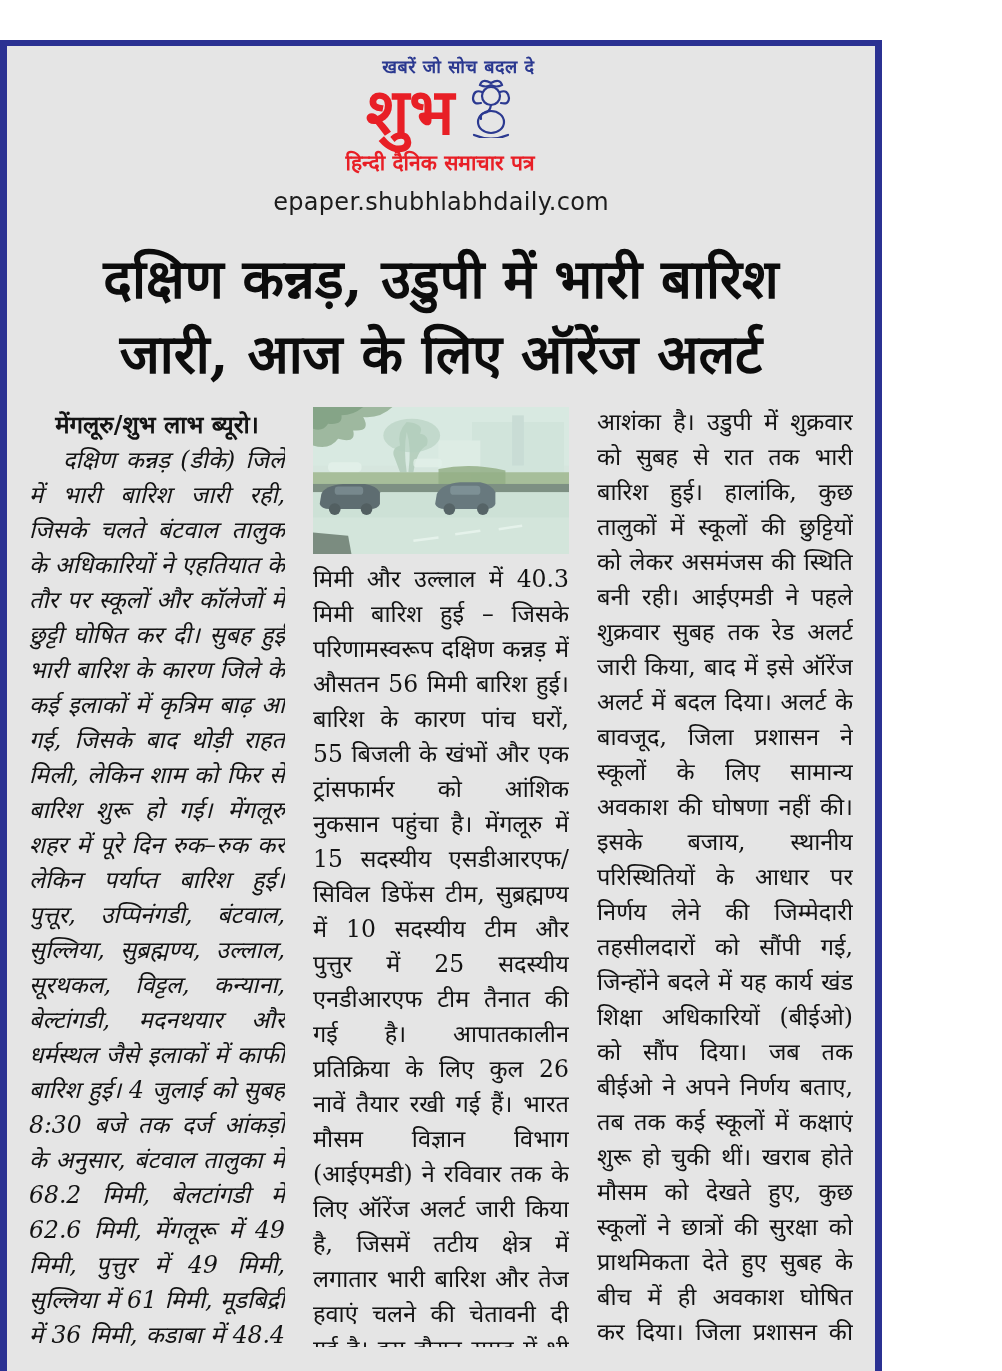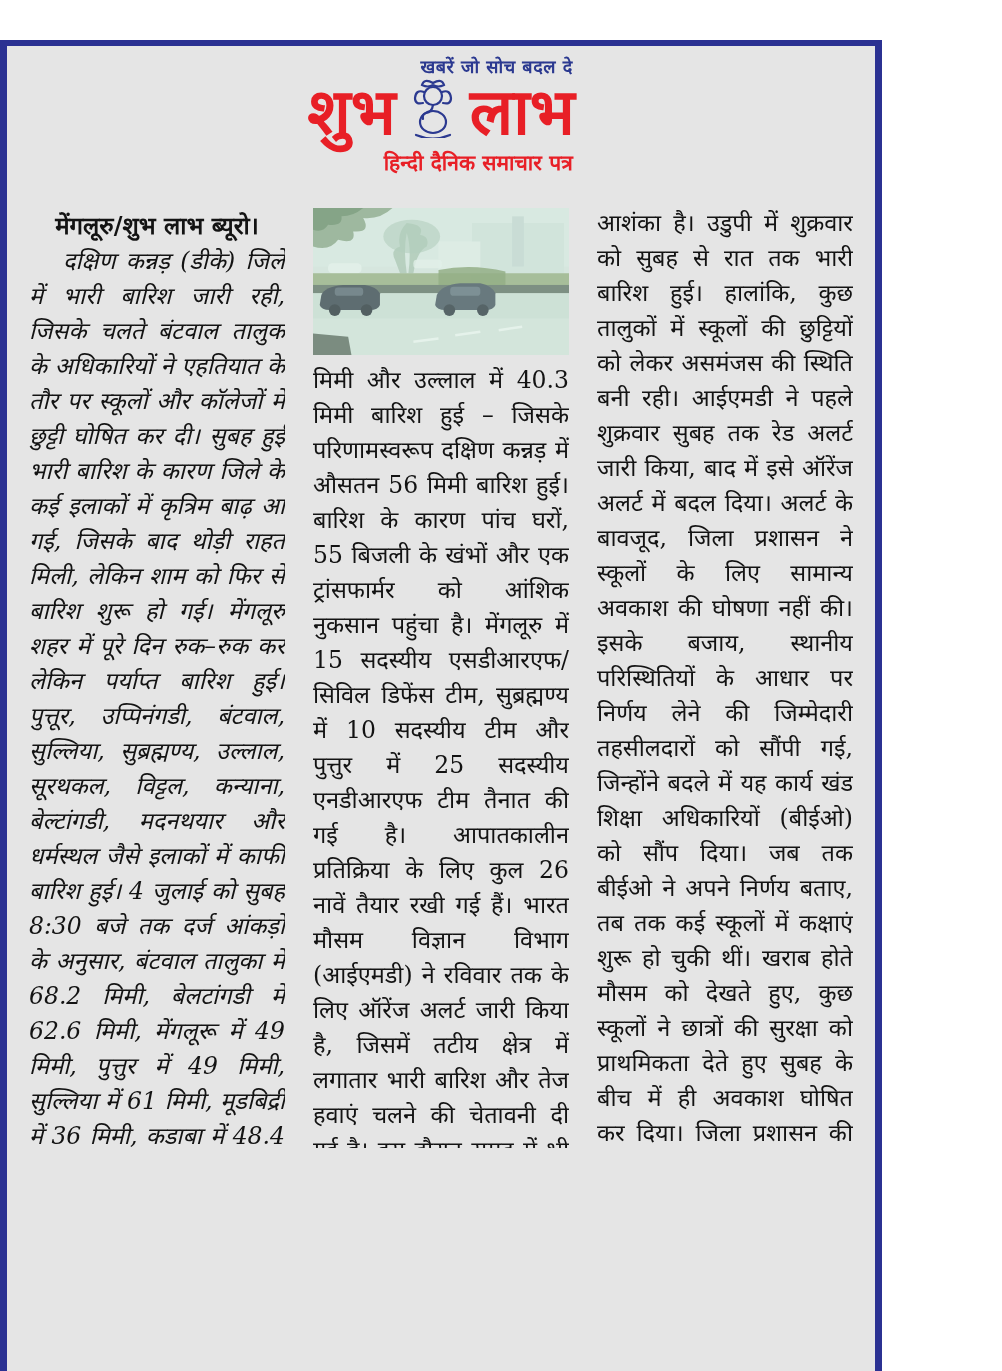--- a/index.html
+++ b/index.html
@@ -84,27 +84,29 @@
           <svg width="46" height="62" viewBox="0 0 46 62" fill="none" stroke="#2b3990" stroke-width="2.2" stroke-linecap="round">
             <path d="M23 7 q-9 -5 -11 2 q6 3 11 0 q5 3 11 0 q-2 -7 -11 -2"></path>
             <circle cx="23" cy="20" r="9"></circle>
             <path d="M14 16 q-8 -3 -9 6 q0 7 8 5"></path>
             <path d="M32 16 q8 -3 9 6 q0 7 -8 5"></path>
             <path d="M23 29 q-1 7 -7 8 q-4 1 -3 6"></path>
             <ellipse cx="23" cy="46" rx="13" ry="11"></ellipse>
             <path d="M6 59 q17 7 34 0"></path>
           </svg>
         </span>
-        <span>लाभ</span>
       </div>
       <div class="subtitle">हिन्दी दैनिक समाचार पत्र</div>
     </div>
+    <div class="website">epaper.shubhlabhdaily.com</div>
   </div>
 
   <h1 class="headline">
+    <span>दक्षिण कन्नड़, उडुपी में भारी बारिश</span>
+    <span>जारी, आज के लिए ऑरेंज अलर्ट</span>
   </h1>
 
   <div class="columns">
 
     <div class="col">
       <div class="byline">मेंगलूरु/शुभ लाभ ब्यूरो।</div>
       <div class="para-indent">दक्षिण कन्नड़ (डीके) जिले में भारी बारिश जारी रही, जिसके चलते बंटवाल तालुक के अधिकारियों ने एहतियात के तौर पर स्कूलों और कॉलेजों में छुट्टी घोषित कर दी। सुबह हुई भारी बारिश के कारण जिले के कई इलाकों में कृत्रिम बाढ़ आ गई, जिसके बाद थोड़ी राहत मिली, लेकिन शाम को फिर से बारिश शुरू हो गई। मेंगलूरु शहर में पूरे दिन रुक–रुक कर लेकिन पर्याप्त बारिश हुई। पुत्तूर, उप्पिनंगडी, बंटवाल, सुल्लिया, सुब्रह्मण्य, उल्लाल, सूरथकल, विट्टल, कन्याना, बेल्टांगडी, मदनथयार और धर्मस्थल जैसे इलाकों में काफी बारिश हुई। 4 जुलाई को सुबह 8:30 बजे तक दर्ज आंकड़ों के अनुसार, बंटवाल तालुका में 68.2 मिमी, बेलटांगडी में 62.6 मिमी, मेंगलूरू में 49 मिमी, पुत्तुर में 49 मिमी, सुल्लिया में 61 मिमी, मूडबिद्री में 36 मिमी, कडाबा में 48.4 मिमी, मुल्की में 26.6</div>
     </div>
 
     <div class="col">

